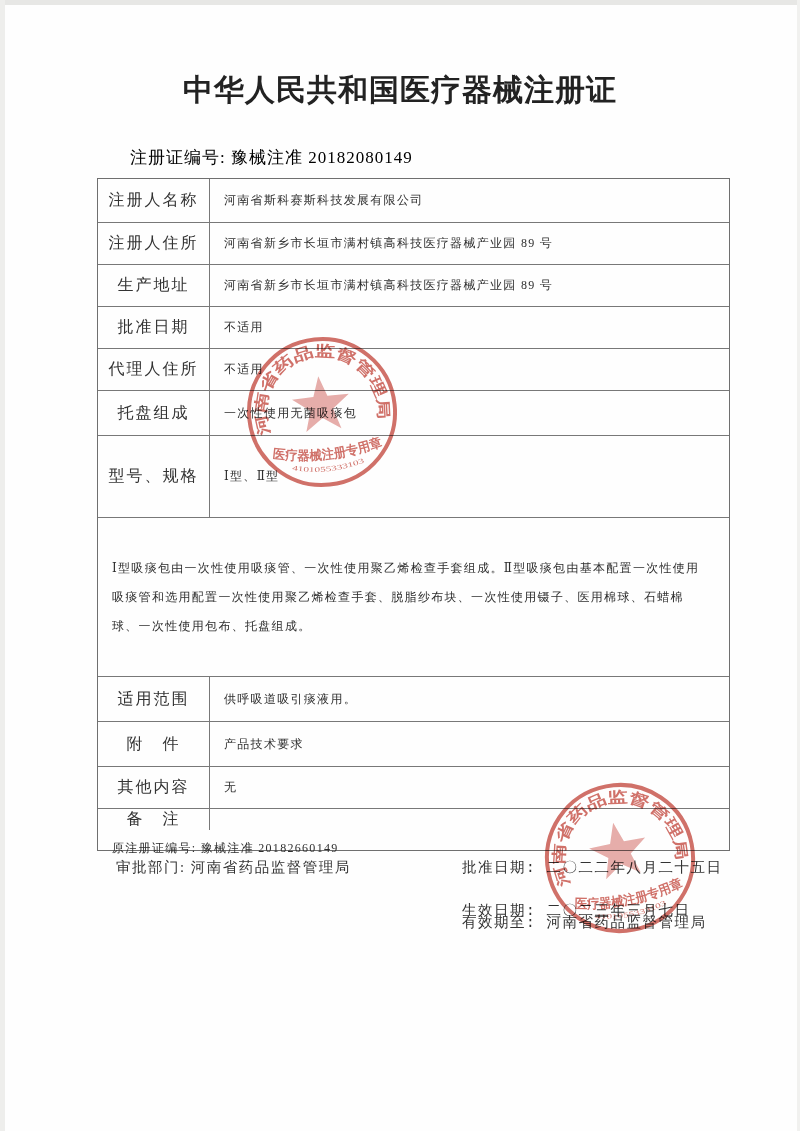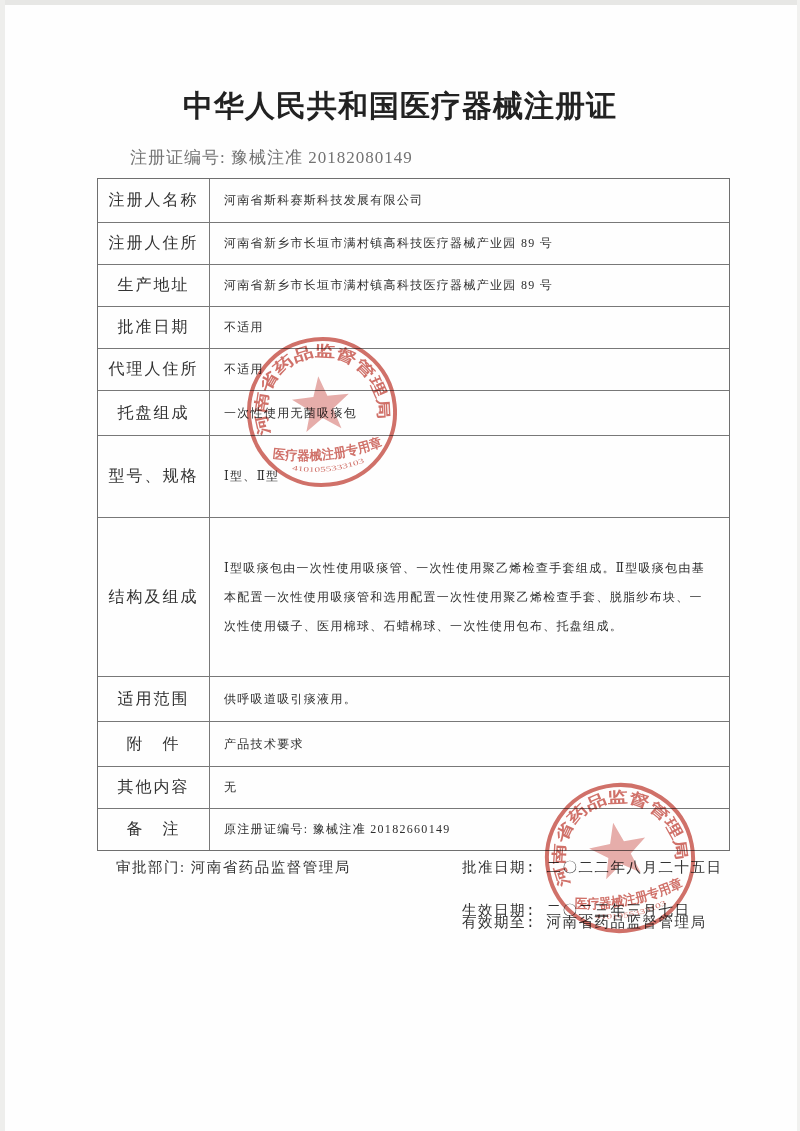--- a/index.html
+++ b/index.html
@@ -8,33 +8,33 @@
     background:#fefefe;
     font-family:"Liberation Serif","DejaVu Serif",serif;
     color:#2b2b2b;overflow:hidden;
   }
   
   .edge-top{position:absolute;left:0;top:0;width:800px;height:5px;background:#e7e7e5;}
   .edge-left{position:absolute;left:0;top:0;width:5px;height:1131px;background:#eeeeec;}
   .edge-right{position:absolute;right:0;top:0;width:3px;height:1131px;background:#f1f1ef;}
 
   .title{
-    position:absolute;left:0;top:86px;width:800px;
+    position:absolute;left:0;top:70px;width:800px;
     text-align:center;font-size:30px;font-weight:bold;letter-spacing:1px;color:#222;
   }
   .regno{
-    position:absolute;left:130px;top:146px;font-size:17px;letter-spacing:1px;color:#737373;text-align:right;
+    position:absolute;left:130px;top:146px;font-size:17px;letter-spacing:1px;color:#000000;text-align:right;
   }
 
   .cert-table{
     position:absolute;left:97px;top:178px;width:633px;
     border:1px solid #6f6f6f;box-sizing:border-box;background:transparent;
   }
   .row{display:flex;border-bottom:1px solid #787878;box-sizing:border-box;}
-  .row:last-child{border-bottom:none;}
+  .row:last-child{border-bottom:none;flex-direction:column;}
   .row:nth-child(1){height:44px}
   .row:nth-child(2){height:42px}
   .row:nth-child(3){height:42px}
   .row:nth-child(4){height:42px}
   .row:nth-child(5){height:42px}
   .row:nth-child(6){height:45px}
   .row:nth-child(7){height:82px}
   .row:nth-child(8){height:159px}
   .row:nth-child(9){height:45px}
   .row:nth-child(10){height:45px}
@@ -92,21 +92,20 @@
   </div>
   <div class="row">
     <div class="cell label">托盘组成</div>
     <div class="cell value">一次性使用无菌吸痰包</div>
   </div>
   <div class="row">
     <div class="cell label">型号、规格</div>
     <div class="cell value">Ⅰ型、Ⅱ型</div>
   </div>
   <div class="row">
-    <div class="cell label">结构及组成</div>
     <div class="cell value">Ⅰ型吸痰包由一次性使用吸痰管、一次性使用聚乙烯检查手套组成。Ⅱ型吸痰包由基本配置一次性使用吸痰管和选用配置一次性使用聚乙烯检查手套、脱脂纱布块、一次性使用镊子、医用棉球、石蜡棉球、一次性使用包布、托盘组成。</div>
   </div>
   <div class="row">
     <div class="cell label">适用范围</div>
     <div class="cell value">供呼吸道吸引痰液用。</div>
   </div>
   <div class="row">
     <div class="cell label">附　件</div>
     <div class="cell value">产品技术要求</div>
   </div>

